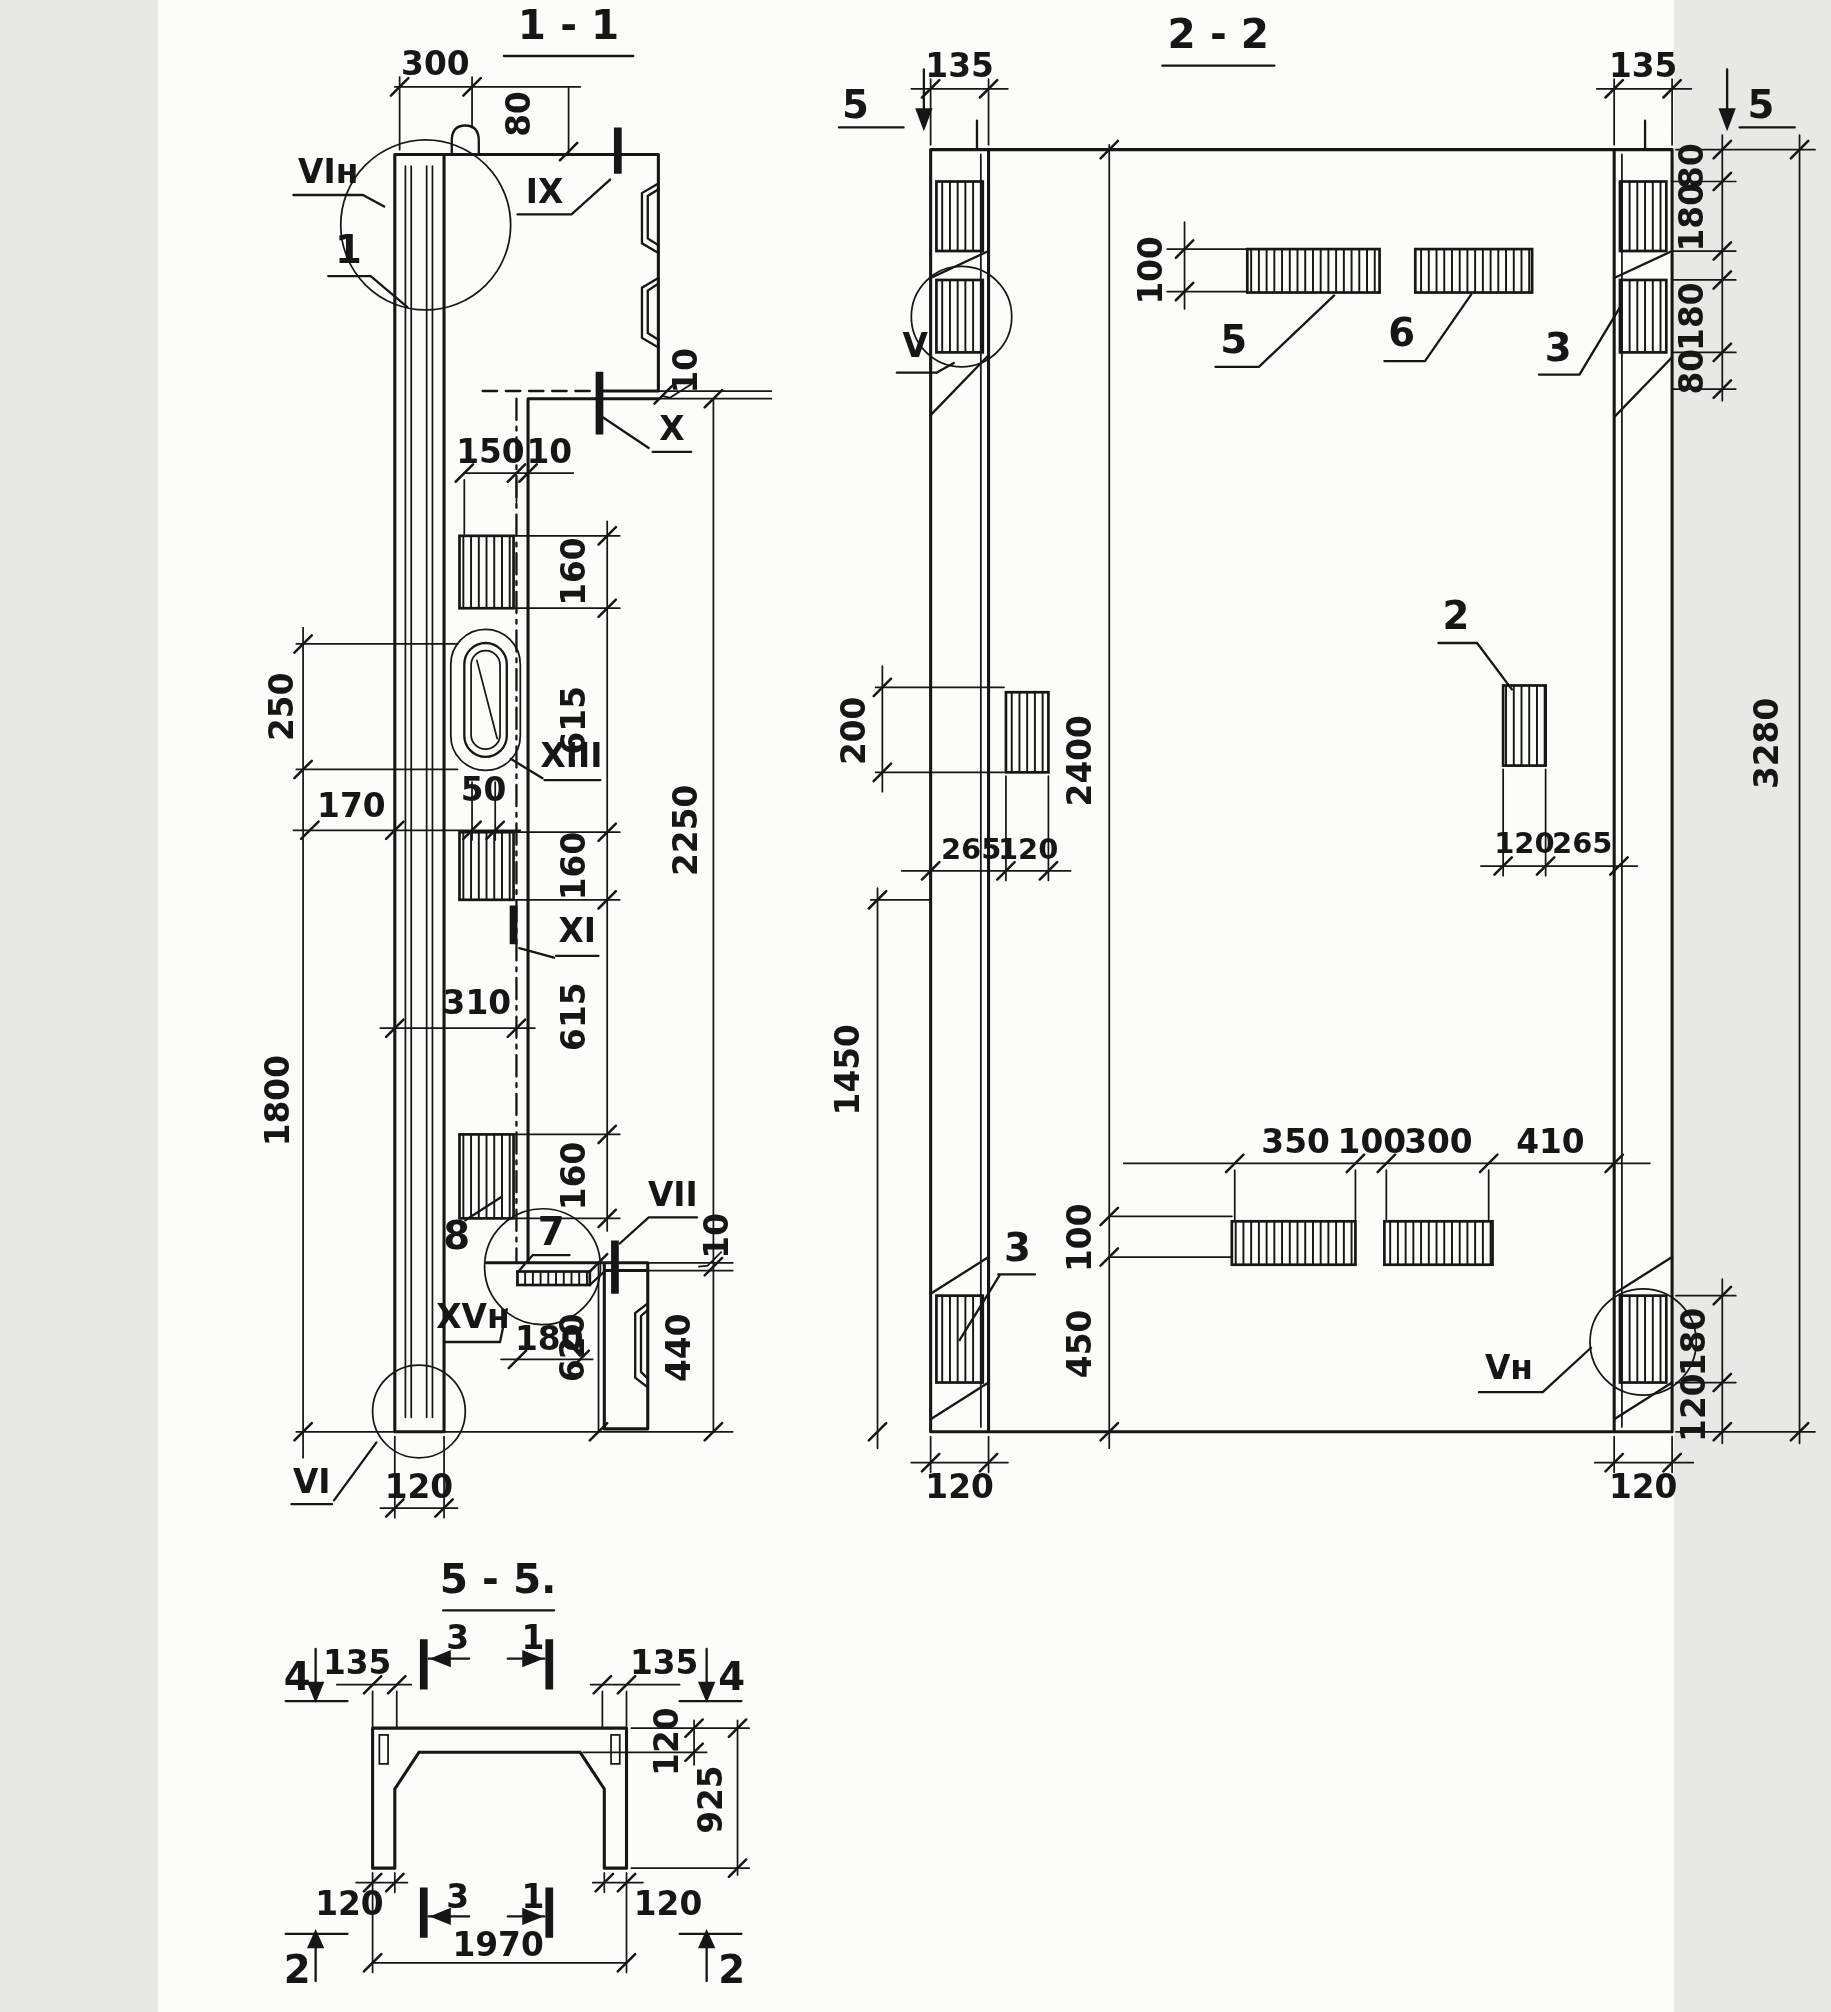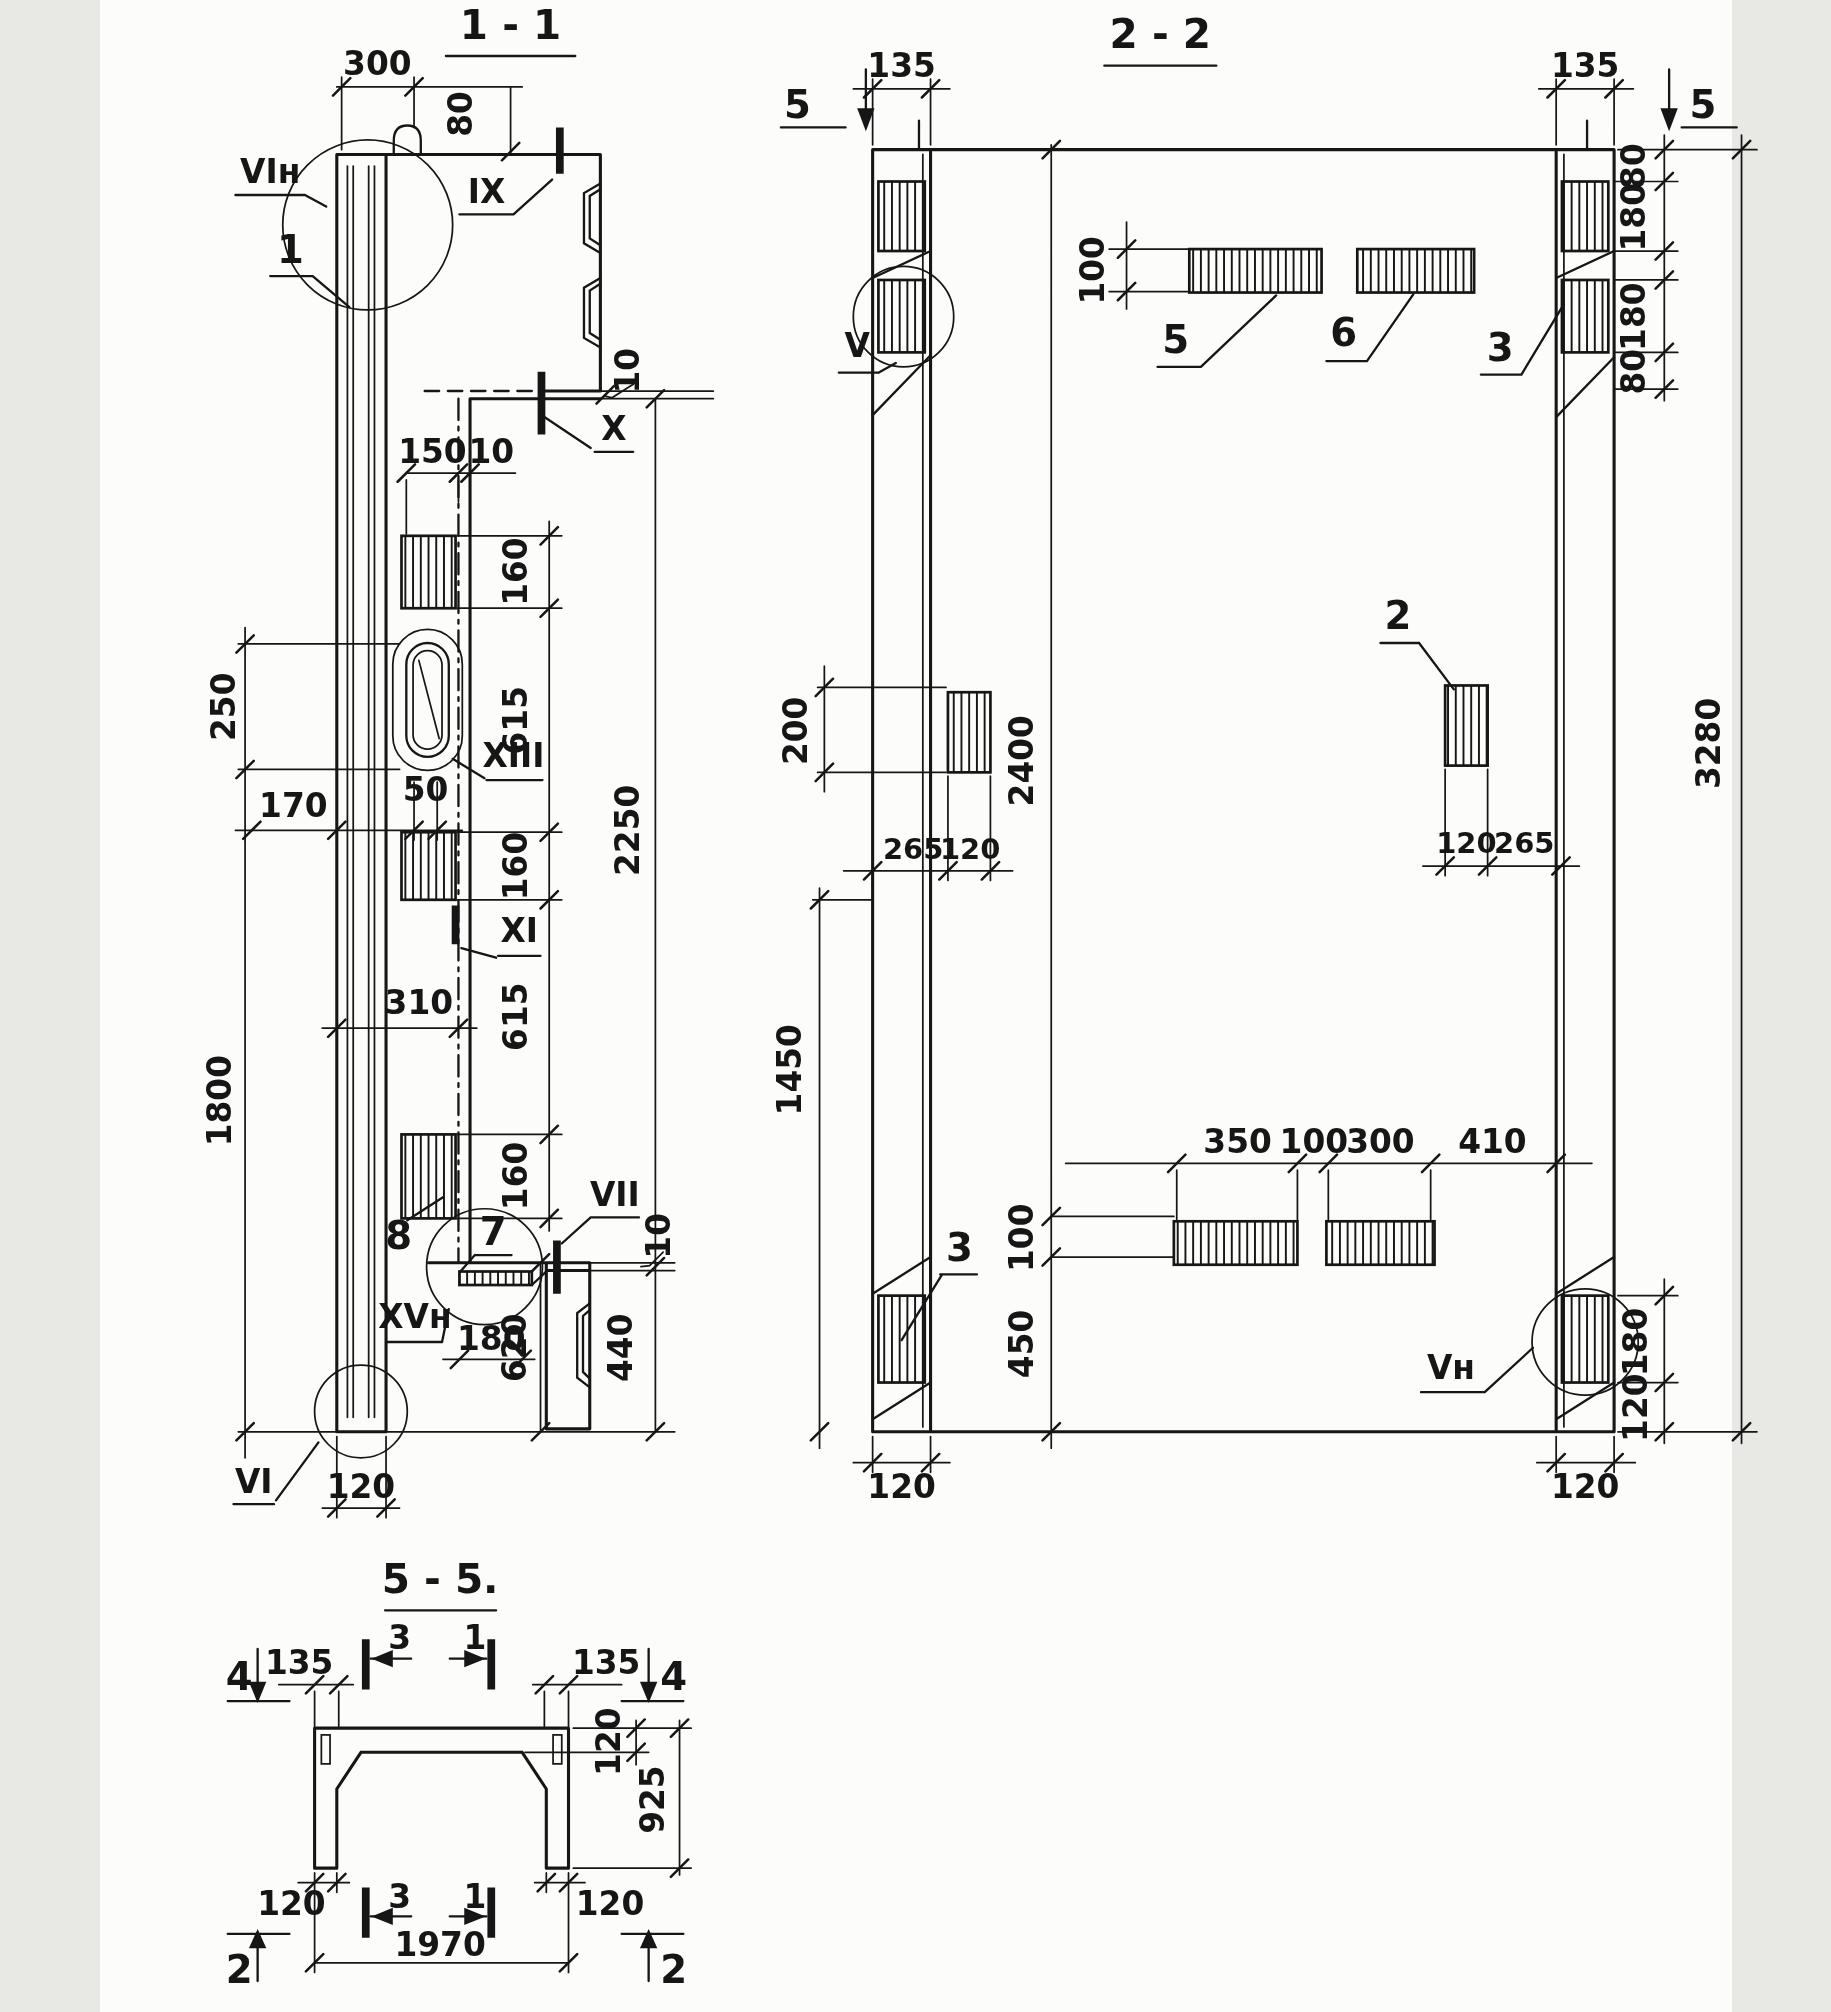--- a/index.html
+++ b/index.html
@@ -1,16 +1,16 @@
 <!DOCTYPE html>
 <html><head>
 <meta charset="utf-8">
 <style>
   html,body{margin:0;padding:0;background:#e8e8e4;}
-  .sheet{width:1632px;height:2012px;background:#fcfcfa;margin:0 auto;position:relative;}
+  .sheet{width:1516px;height:2012px;background:#fcfcfa;margin:0 auto;position:relative;}
   svg{display:block;}
   .ln{stroke:#161616;stroke-width:3.2;fill:none;stroke-linecap:round;stroke-linejoin:round;}
   .md{stroke:#161616;stroke-width:2.4;fill:none;stroke-linecap:round;}
   .tn{stroke:#161616;stroke-width:1.8;fill:none;stroke-linecap:round;}
   .tk{stroke:#161616;stroke-width:2.6;fill:none;stroke-linecap:round;}
   .bold{stroke:#161616;stroke-width:8;fill:none;stroke-linecap:butt;}
   .dash{stroke-dasharray:15 9;}
   .dashdot{stroke-dasharray:22 7 4 7;}
   .blk{fill:url(#vh);stroke:#161616;stroke-width:2.8;}
   .tri{fill:#161616;stroke:none;}

